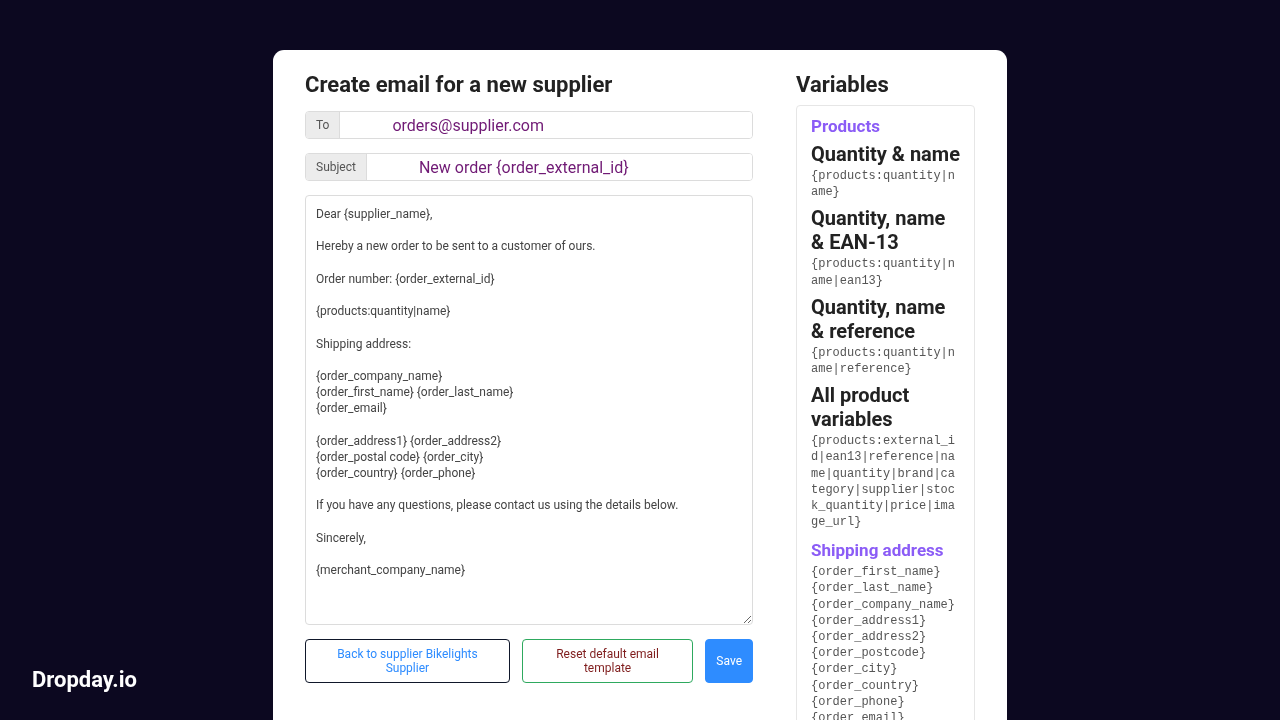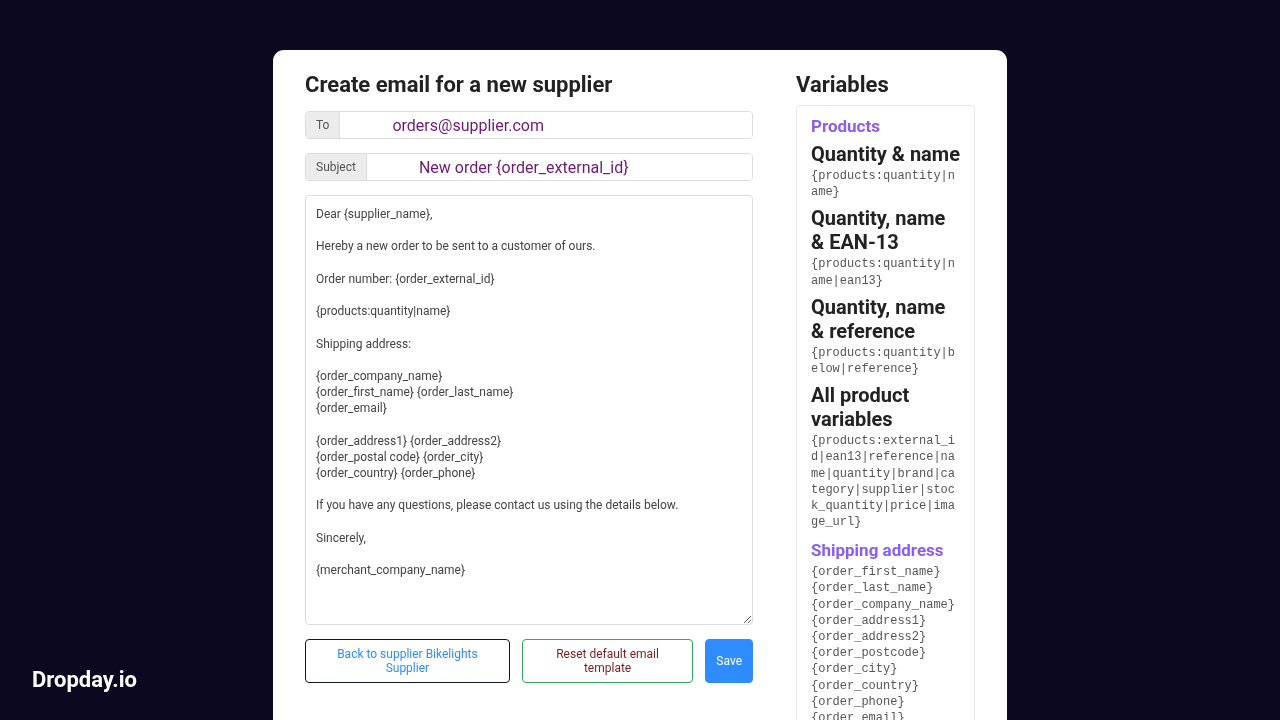--- a/index.html
+++ b/index.html
@@ -189,21 +189,21 @@
     <div class="vars-panel">
       <h2>Products</h2>
 
       <h3>Quantity &amp; name</h3>
       <div class="code">{products:quantity|name}</div>
 
       <h3>Quantity, name &amp; EAN-13</h3>
       <div class="code">{products:quantity|name|ean13}</div>
 
       <h3>Quantity, name &amp; reference</h3>
-      <div class="code">{products:quantity|below|reference}</div>
+      <div class="code">{products:quantity|name|reference}</div>
 
       <h3>All product variables</h3>
       <div class="code">{products:external_id|ean13|reference|name|quantity|brand|category|supplier|stock_quantity|price|image_url}</div>
 
       <h2 style="margin-top:10px">Shipping address</h2>
       <div class="code" style="white-space:pre-line">{order_first_name}
 {order_last_name}
 {order_company_name}
 {order_address1}
 {order_address2}

